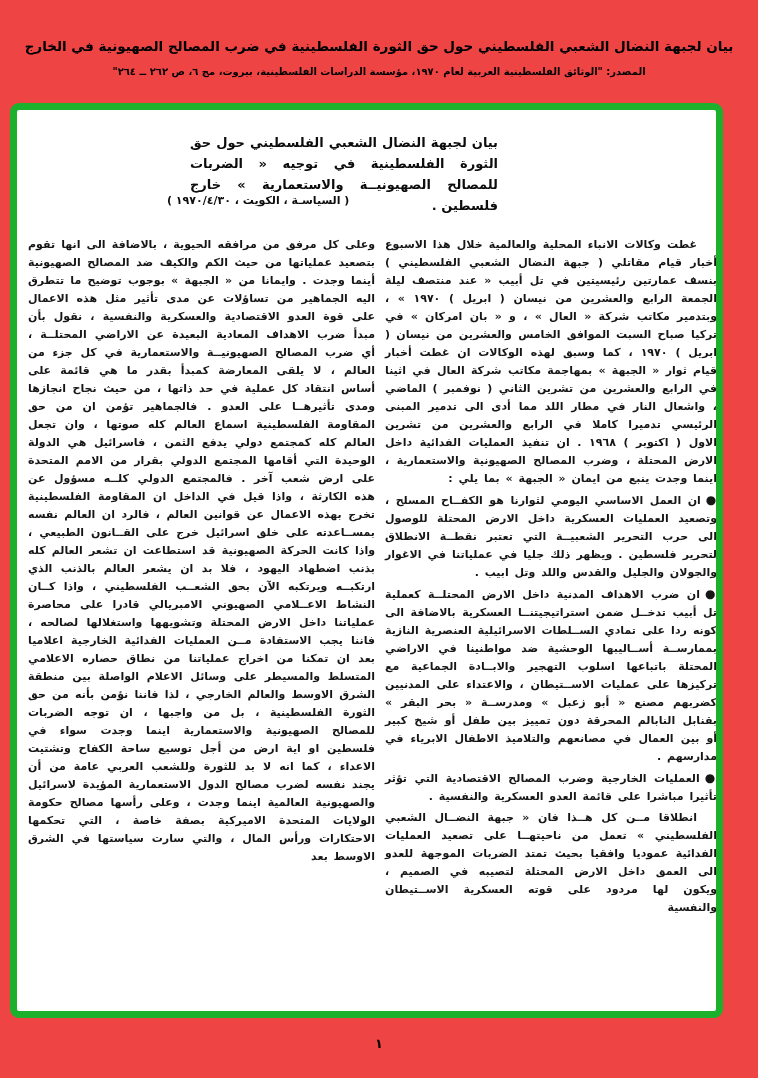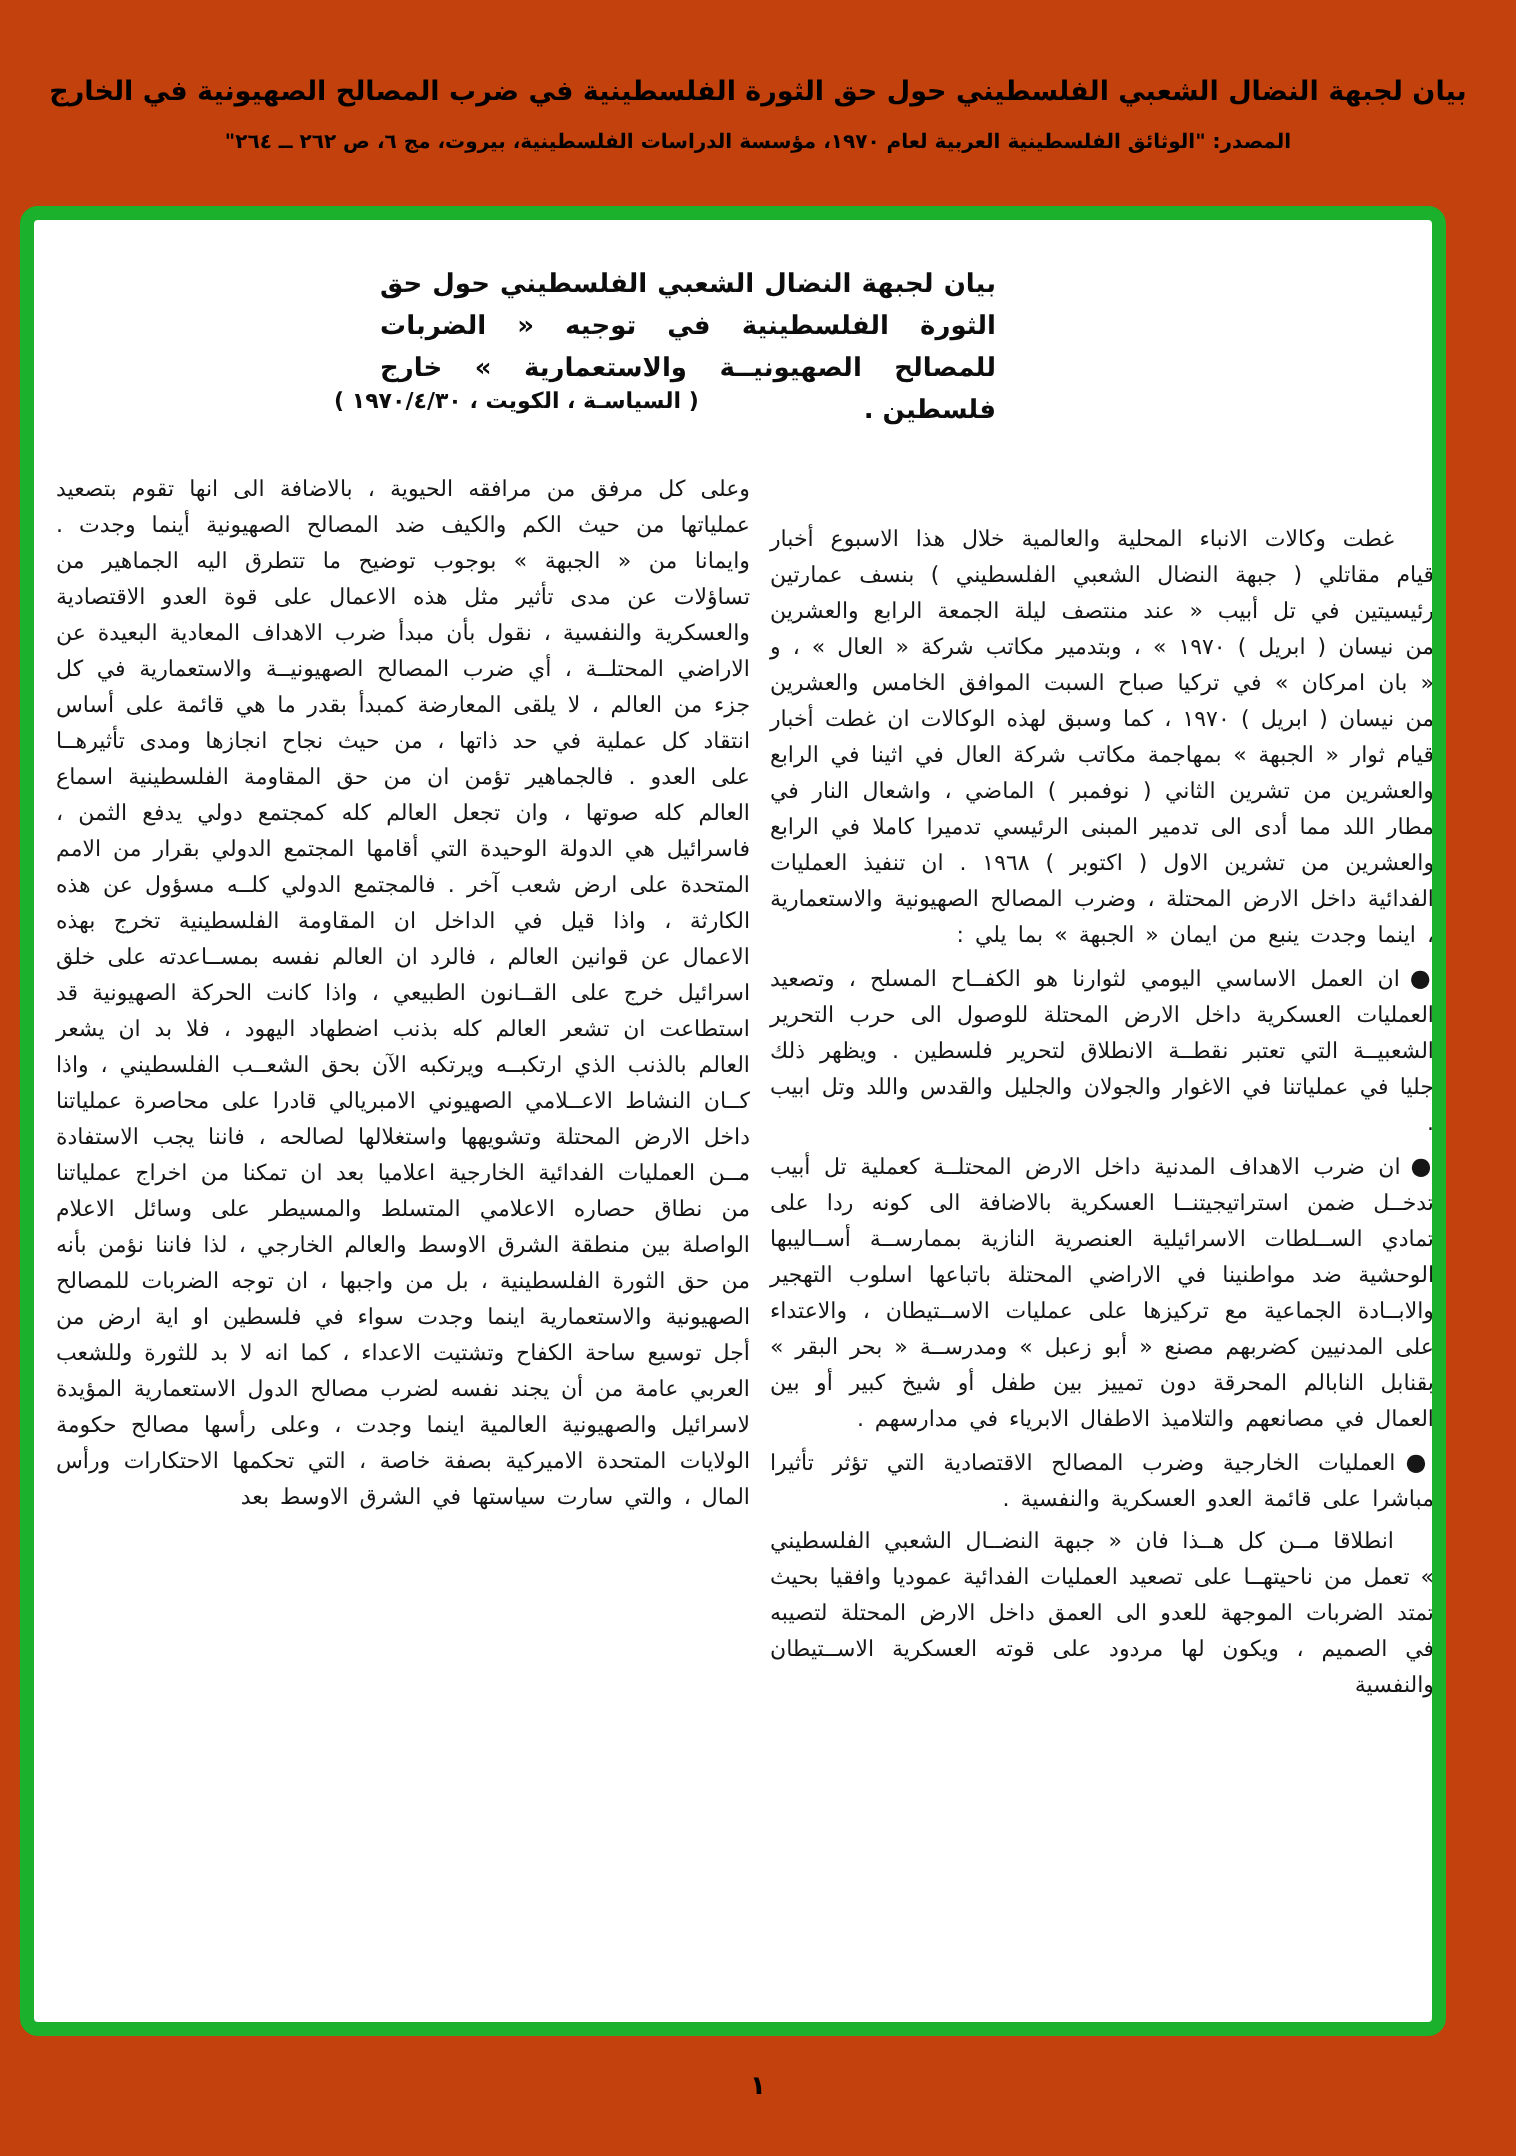--- a/index.html
+++ b/index.html
@@ -9,21 +9,21 @@
     height: 1078px;
     background: #ffffff;
     font-family: "DejaVu Sans", sans-serif;
     color: #141414;
     overflow: hidden;
   }
   .page {
     position: relative;
     width: 758px;
     height: 1078px;
-    background: #c2410c;
+    background: #ef4444;
   }
   .header-title {
     position: absolute;
     top: 38px;
     left: 14px;
     width: 730px;
     text-align: center;
     direction: rtl;
     font-weight: bold;
     font-size: 13.5px;
@@ -73,27 +73,27 @@
     font-weight: bold;
     font-size: 11px;
     color: #0d0d0d;
     white-space: nowrap;
   }
   .col {
     position: absolute;
     top: 126px;
     direction: rtl;
   }
-  .col-right { left: 368px; width: 332px; margin-top: 25px; }
+  .col-right { left: 368px; width: 332px; }
   .col-left  { left: 11px;  width: 347px; }
   .col p {
     margin: 0;
     direction: rtl;
     text-align: justify;
-    font-weight: normal;
+    font-weight: bold;
     font-size: 11px;
     line-height: 18px;
     word-spacing: 2px;
     color: #161616;
   }
   .col p + p { margin-top: 3px; }
   .col p.indent { text-indent: 20px; }
   .dot {
     font-size: 12px;
     margin-left: 5px;

